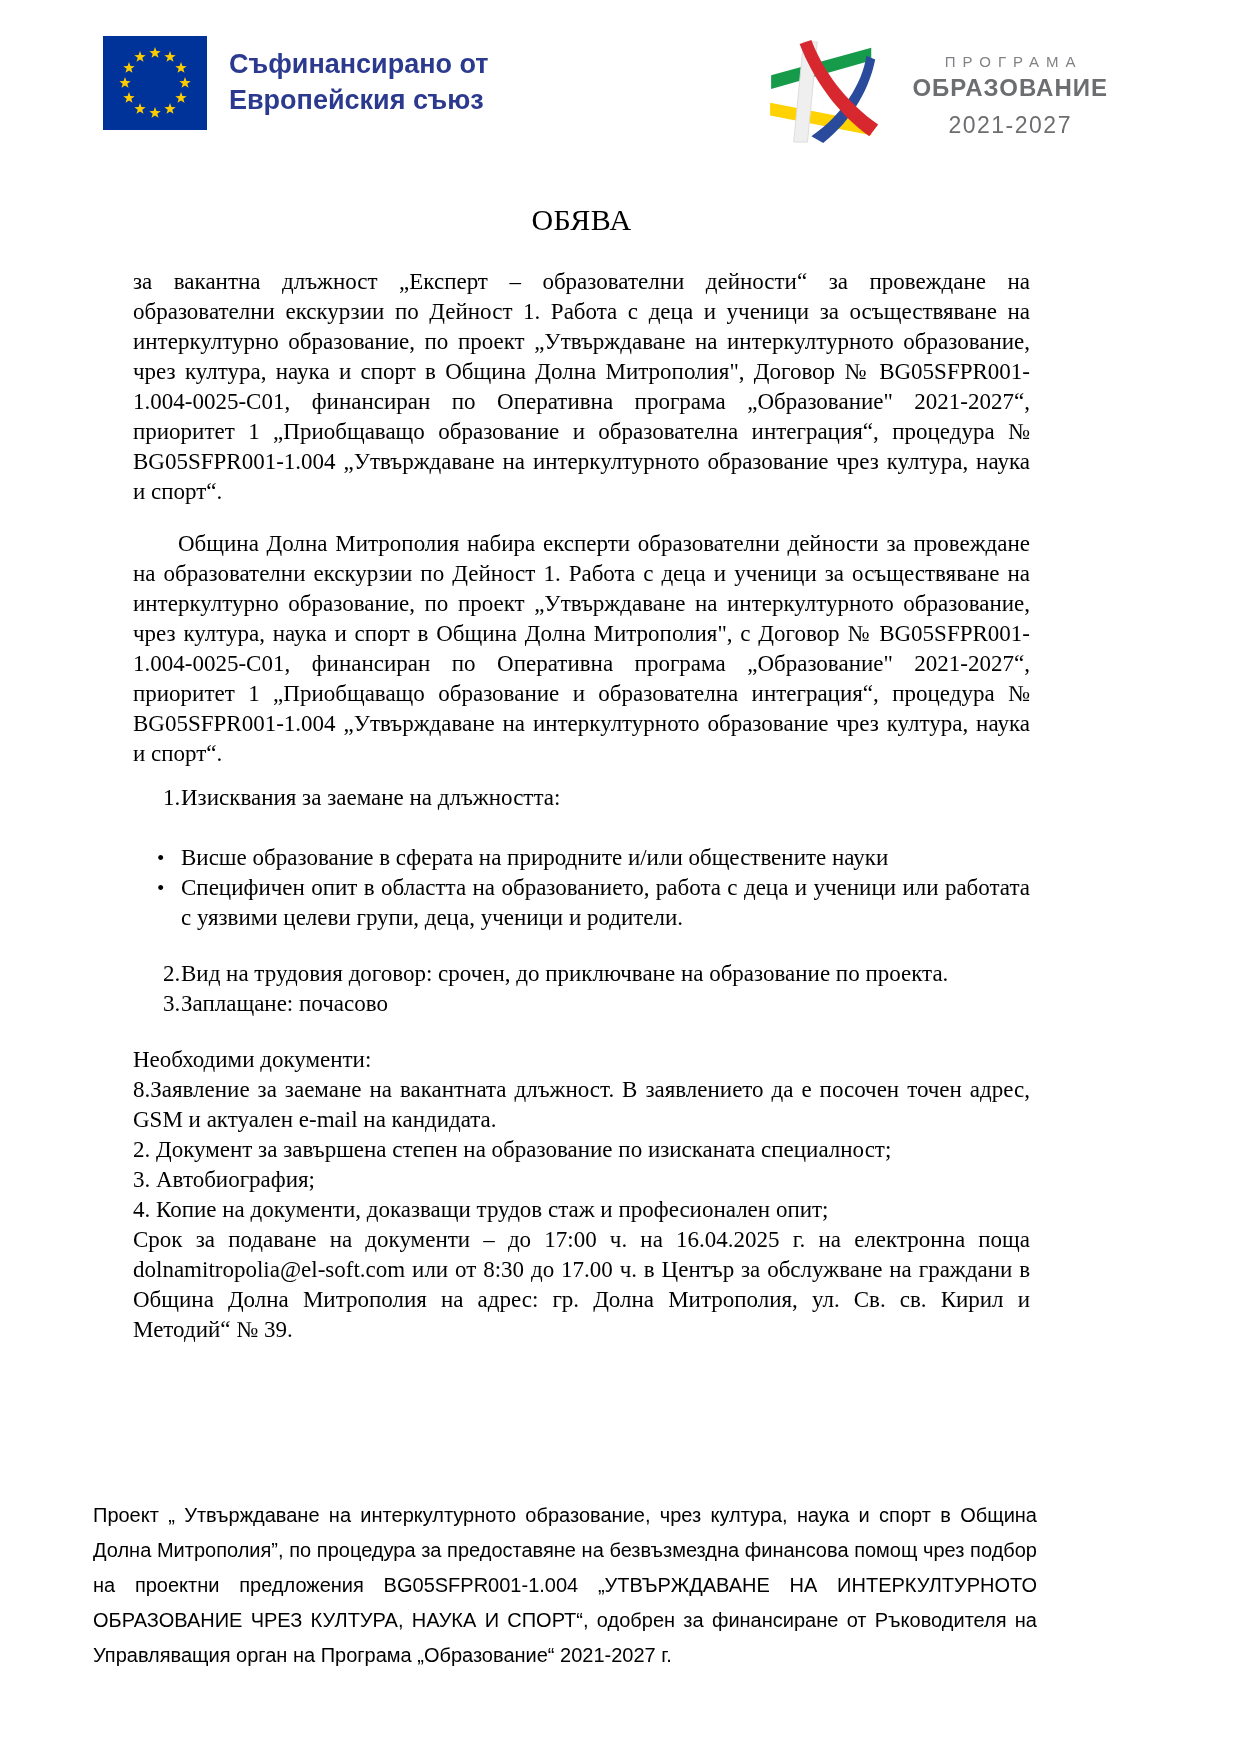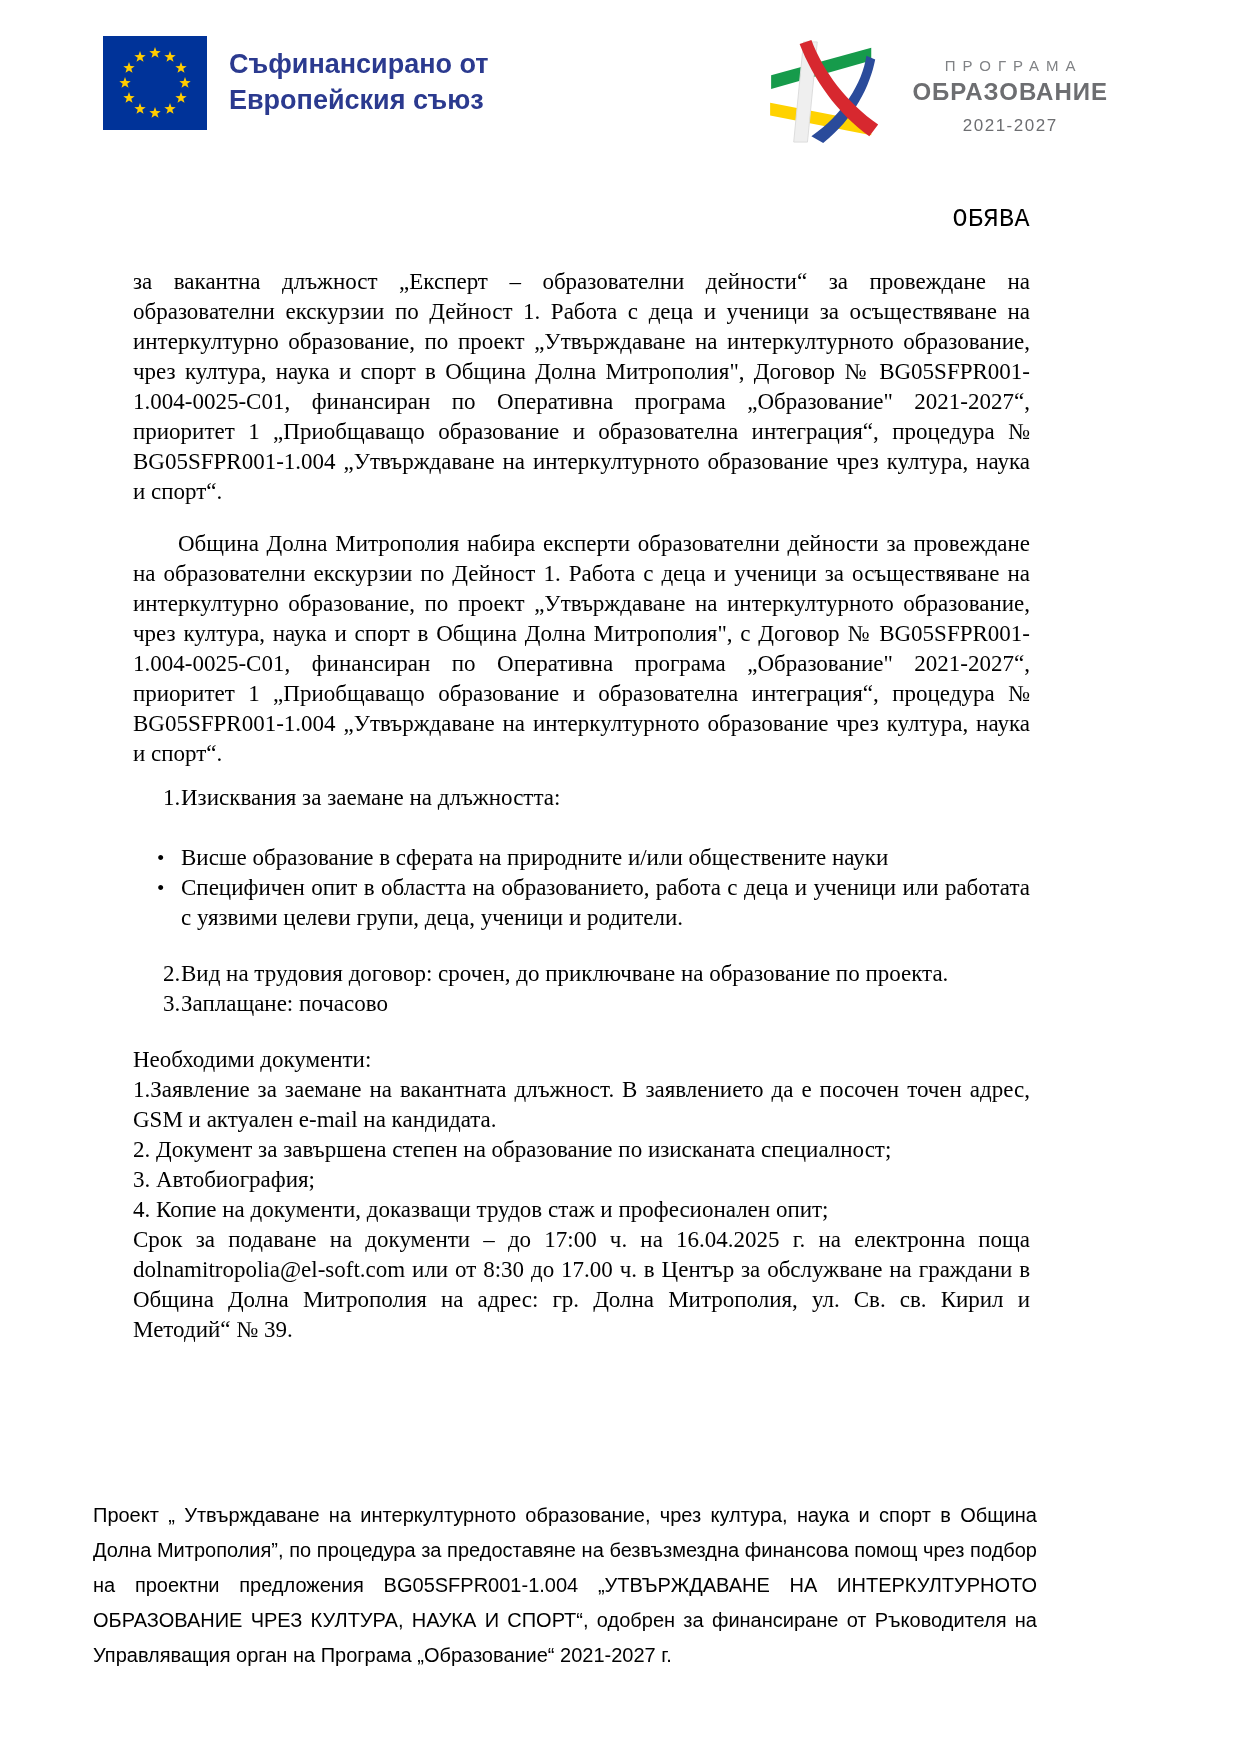--- a/index.html
+++ b/index.html
@@ -34,38 +34,37 @@
   .program-logo { display:flex; align-items:center; gap:16px; margin-top:2px; }
   .ribbons { width:128px; height:108px; display:block; }
   .program-text {
     font-family:"Liberation Sans", sans-serif;
     color:#6D6E71;
     text-align:center;
     margin-top:8px;
   }
   .program-kicker { font-size:15px; letter-spacing:7px; color:#808285; padding-left:7px; }
   .program-name  { font-size:24px; font-weight:bold; letter-spacing:1px; margin-top:4px; }
-  .program-years { font-size:17px; letter-spacing:1.5px; margin-top:10px; }
+  .program-years { font-size:23px; letter-spacing:1.5px; margin-top:10px; }
 
   
   .content {
     position:absolute;
     left:133px; top:205px;
     width:897px;
     font-size:23px;
     line-height:30px;
     text-align:justify;
   }
   .title {
-    font-size:25px;
+    font-size:30px;
     font-weight:normal;
-    text-align:right;
+    text-align:center;
     letter-spacing:0.5px;
     margin:0 0 32px 0;
-    font-family:Liberation Mono, monospace;
   }
   p { margin:0; }
   .p1 { margin-bottom:22px; }
   .p2 { text-indent:45px; margin-bottom:14px; }
 
   .num-item { position:relative; padding-left:48px; text-align:justify; }
   .num-item .marker { position:absolute; left:30px; }
   .bullet-list { margin-top:30px; }
   .bullet-item { position:relative; padding-left:48px; text-align:justify; }
   .bullet-item .marker { position:absolute; left:24px; font-size:21px; }
@@ -164,21 +163,21 @@
       <span>Вид на трудовия договор: срочен, до приключване на образование по проекта.</span>
     </div>
 
     <div class="num-item item3">
       <span class="marker">3.</span>
       <span>Заплащане: почасово</span>
     </div>
 
     <p class="docs-heading">Необходими документи:</p>
 
-    <p class="doc-line">1.Заявление за заемане на вакантната длъжност. В заявлението да е посочен точен адрес, GSM и актуален e-mail на кандидата.</p>
+    <p class="doc-line">8.Заявление за заемане на вакантната длъжност. В заявлението да е посочен точен адрес, GSM и актуален e-mail на кандидата.</p>
     <p class="doc-line">2. Документ за завършена степен на образование по изисканата специалност;</p>
     <p class="doc-line">3. Автобиография;</p>
     <p class="doc-line">4. Копие на документи, доказващи трудов стаж и професионален опит;</p>
 
     <p class="deadline">Срок за подаване на документи – до 17:00 ч. на 16.04.2025 г. на електронна поща dolnamitropolia@el-soft.com или от 8:30 до 17.00 ч. в Център за обслужване на граждани в Община Долна Митрополия на адрес: гр. Долна Митрополия, ул. Св. св. Кирил и Методий“ № 39.</p>
 
   </div>
 
   <div class="footer">Проект „ Утвърждаване на интеркултурното образование, чрез култура, наука и спорт в Община Долна Митрополия”,  по процедура за предоставяне на безвъзмездна финансова помощ чрез подбор на проектни предложения BG05SFPR001-1.004 „УТВЪРЖДАВАНЕ НА ИНТЕРКУЛТУРНОТО ОБРАЗОВАНИЕ ЧРЕЗ КУЛТУРА, НАУКА И СПОРТ“, одобрен за финансиране от Ръководителя на Управляващия орган на Програма „Образование“ 2021-2027 г.</div>
 

